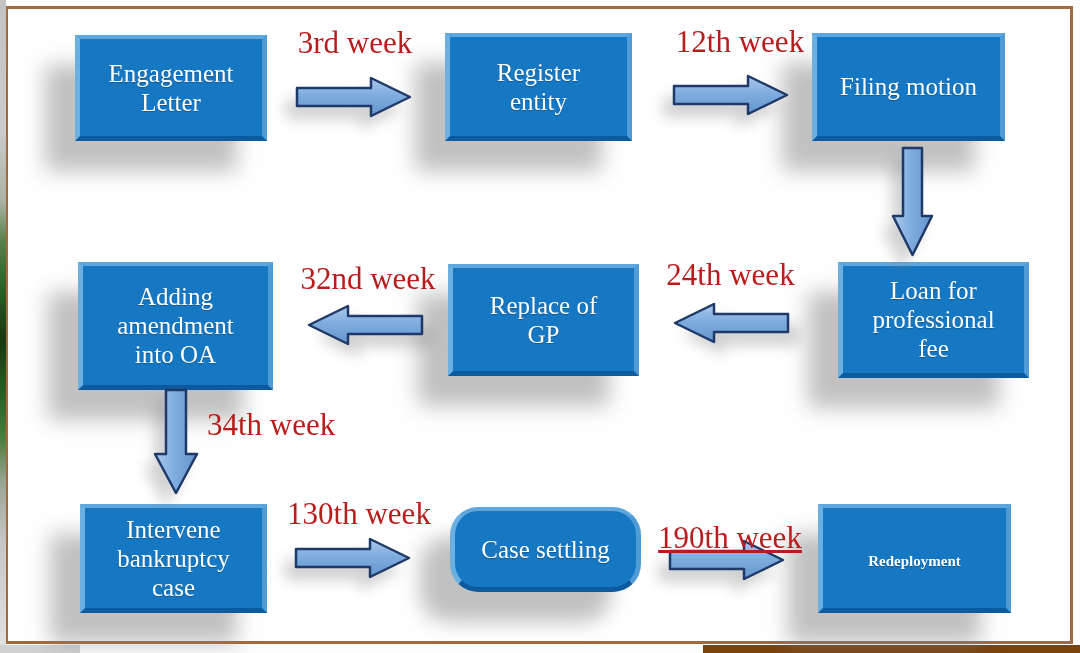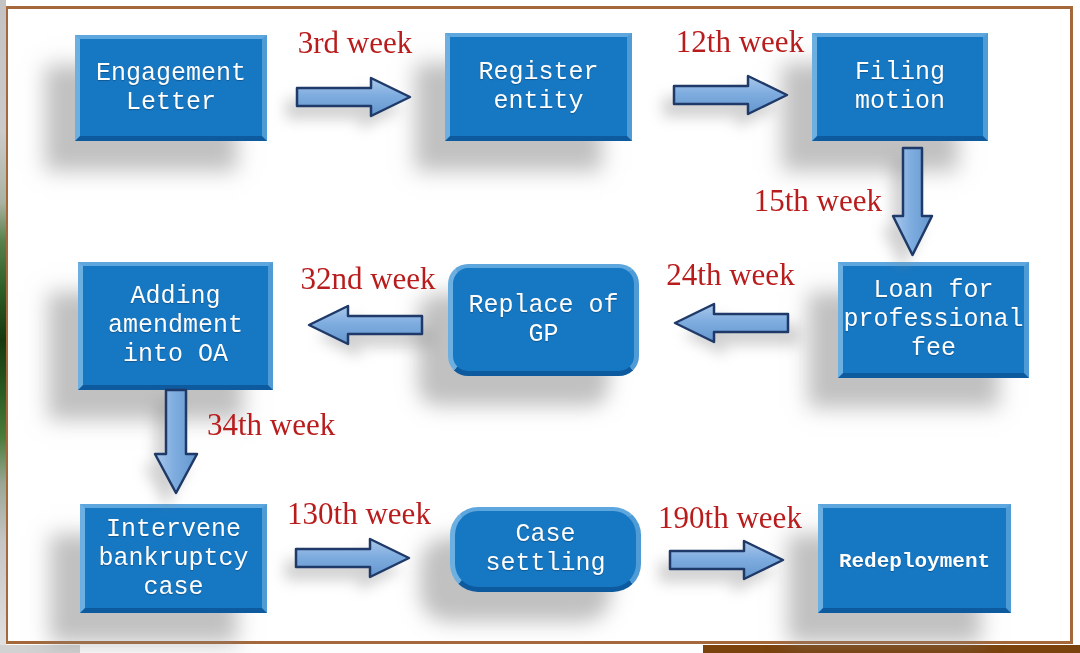--- a/index.html
+++ b/index.html
@@ -35,23 +35,22 @@
     border-width:4px 5px 5px 5px;
     border-color:#5ea6de #4f9bd6 #0e5a9e #6cb0e2;
     box-shadow:-30px 30px 20px rgba(132,132,132,0.5);
     display:flex;align-items:center;justify-content:center;
     text-align:center;padding:0 12px;
   }
   .node-label{
     color:#ffffff;font-size:25px;line-height:1.16;
     white-space:pre-line;
     text-shadow:0 1px 1px rgba(0,0,0,0.25);
-    font-family:Liberation Mono, monospace;
   }
-  .node-label.small{font-size:21px;font-weight:bold;margin-top:8px;}
+  .node-label.small{font-size:15px;font-weight:bold;margin-top:8px;}
 
   
   .conn-label{
     position:absolute;color:#b91c1c;font-size:31px;line-height:1.1;
     text-align:center;
   }
   .conn-label.right-align{text-align:right;}
   .conn-label.left-align{text-align:left;}
 
   svg.arrow{position:absolute;overflow:visible;
@@ -84,30 +83,30 @@
   <div id="strip-brown" class="bottom-strip"></div>
 
   <div class="node" style="left:75px;top:35px;width:192px;height:106px;">
     <span class="node-label">Engagement
 Letter</span>
   </div>
   <div class="node" style="left:445px;top:33px;width:187px;height:108px;">
     <span class="node-label">Register
 entity</span>
   </div>
-  <div class="node" style="left:812px;top:33px;width:176px;height:108px;">
+  <div class="node" style="left:812px;top:33px;width:193px;height:108px;">
     <span class="node-label">Filing motion</span>
   </div>
 
   <div class="node" style="left:818px;top:262px;width:191px;height:116px;margin-left:20px;">
     <span class="node-label">Loan for
 professional
 fee</span>
   </div>
-  <div class="node" style="left:448px;top:264px;width:191px;height:112px;border-radius:20px;">
+  <div class="node" style="left:448px;top:264px;width:191px;height:112px;">
     <span class="node-label">Replace of
 GP</span>
   </div>
   <div class="node" style="left:78px;top:262px;width:195px;height:128px;">
     <span class="node-label">Adding
 amendment
 into OA</span>
   </div>
 
   <div class="node" style="left:80px;top:504px;width:187px;height:109px;">
@@ -142,20 +141,19 @@
   </svg>
   <svg class="arrow" style="left:294px;top:536px;" width="118" height="44" viewBox="0 0 118 44">
     <path d="M2 13 L76 13 L76 3 L115 22 L76 41 L76 31 L2 31 Z" fill="url(#gradH)" stroke="#1f3a68" stroke-width="2.5" stroke-linejoin="round"></path>
   </svg>
   <svg class="arrow" style="left:668px;top:538px;" width="118" height="44" viewBox="0 0 118 44">
     <path d="M2 13 L76 13 L76 3 L115 22 L76 41 L76 31 L2 31 Z" fill="url(#gradH)" stroke="#1f3a68" stroke-width="2.5" stroke-linejoin="round"></path>
   </svg>
 
   <div class="conn-label" style="left:270px;top:26px;width:170px;">3rd week</div>
   <div class="conn-label" style="left:650px;top:25px;width:180px;text-align:center;">12th week</div>
-  <div class="conn-label right-align" style="left:720px;top:184px;width:162px;">15th week</div>
   <div class="conn-label" style="left:648px;top:258px;width:165px;">24th week</div>
   <div class="conn-label" style="left:282px;top:262px;width:172px;">32nd week</div>
   <div class="conn-label left-align" style="left:207px;top:408px;width:170px;">34th week</div>
   <div class="conn-label" style="left:268px;top:497px;width:182px;">130th week</div>
-  <div class="conn-label" style="left:640px;top:501px;width:180px;">190th week</div>
+  <div class="conn-label" style="left:640px;top:521px;width:180px;text-decoration:underline;">190th week</div>
 
 </div>
 
 </body></html>

